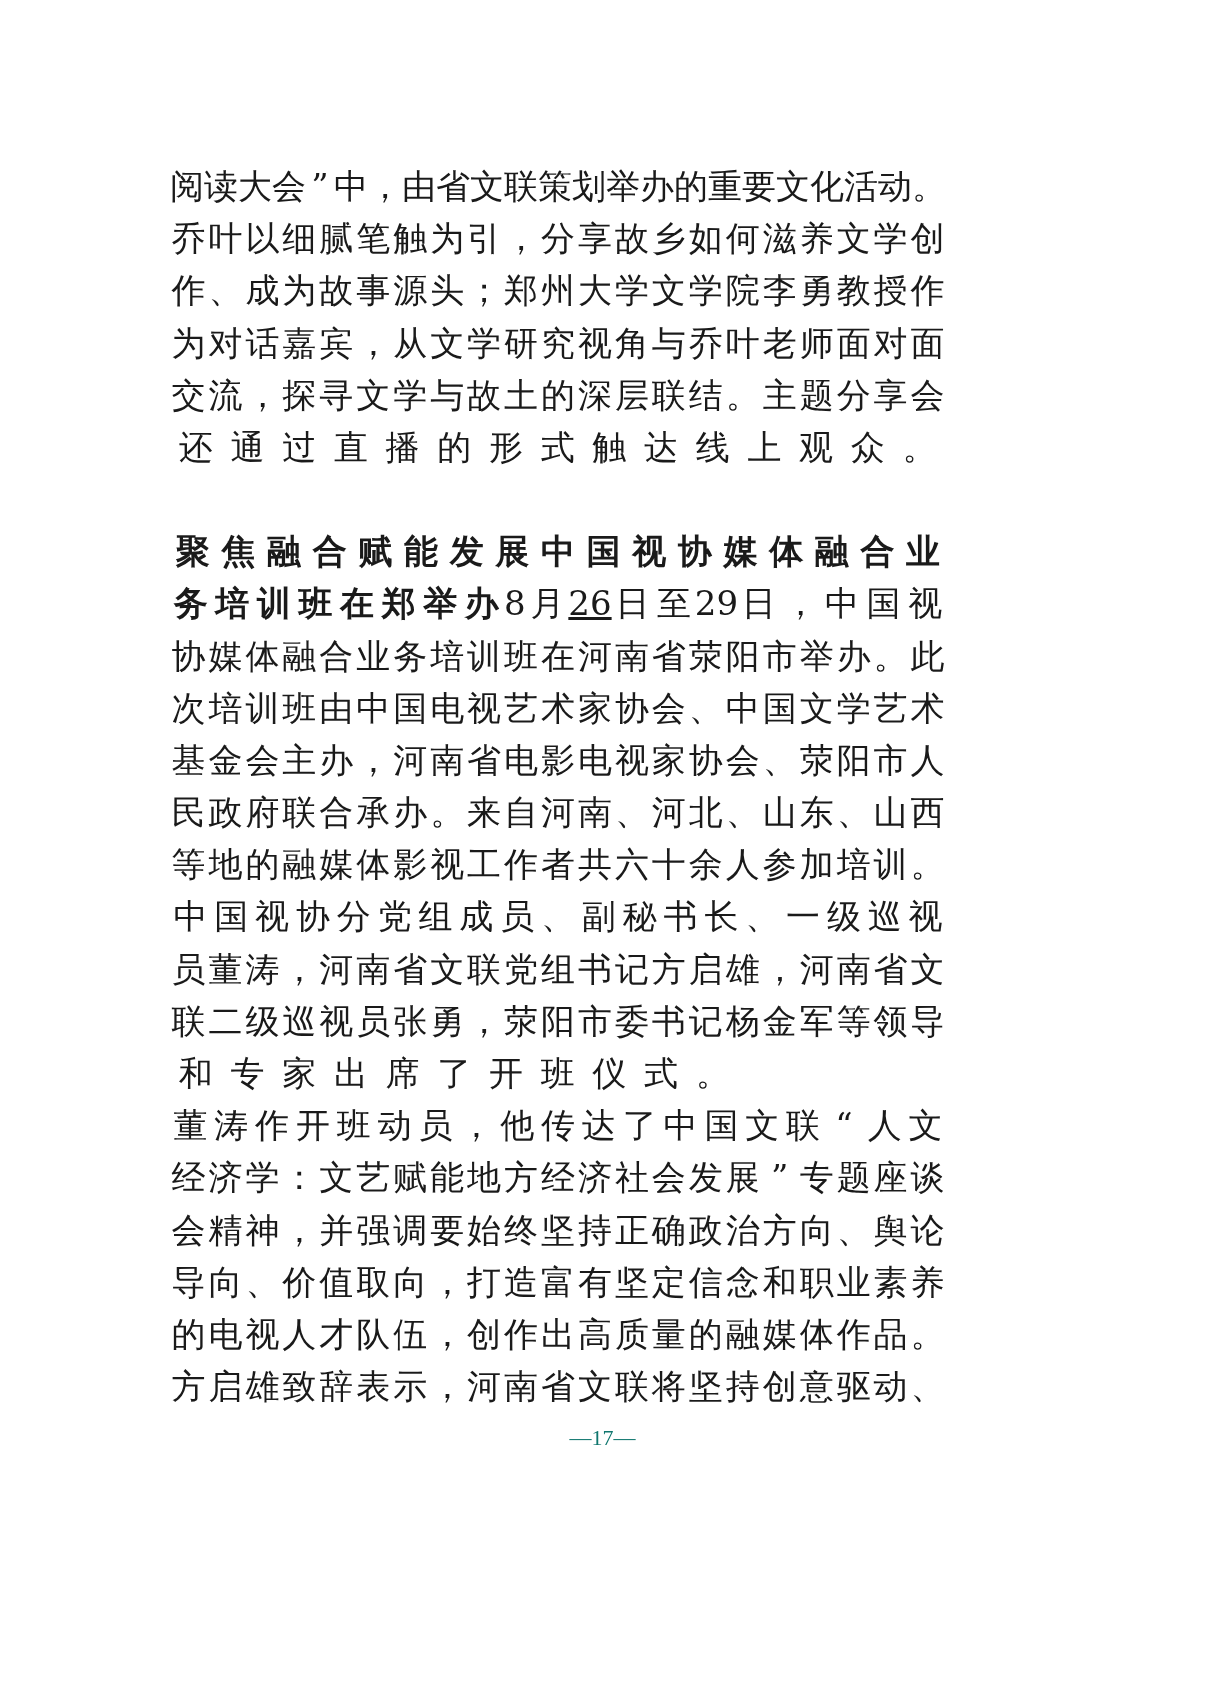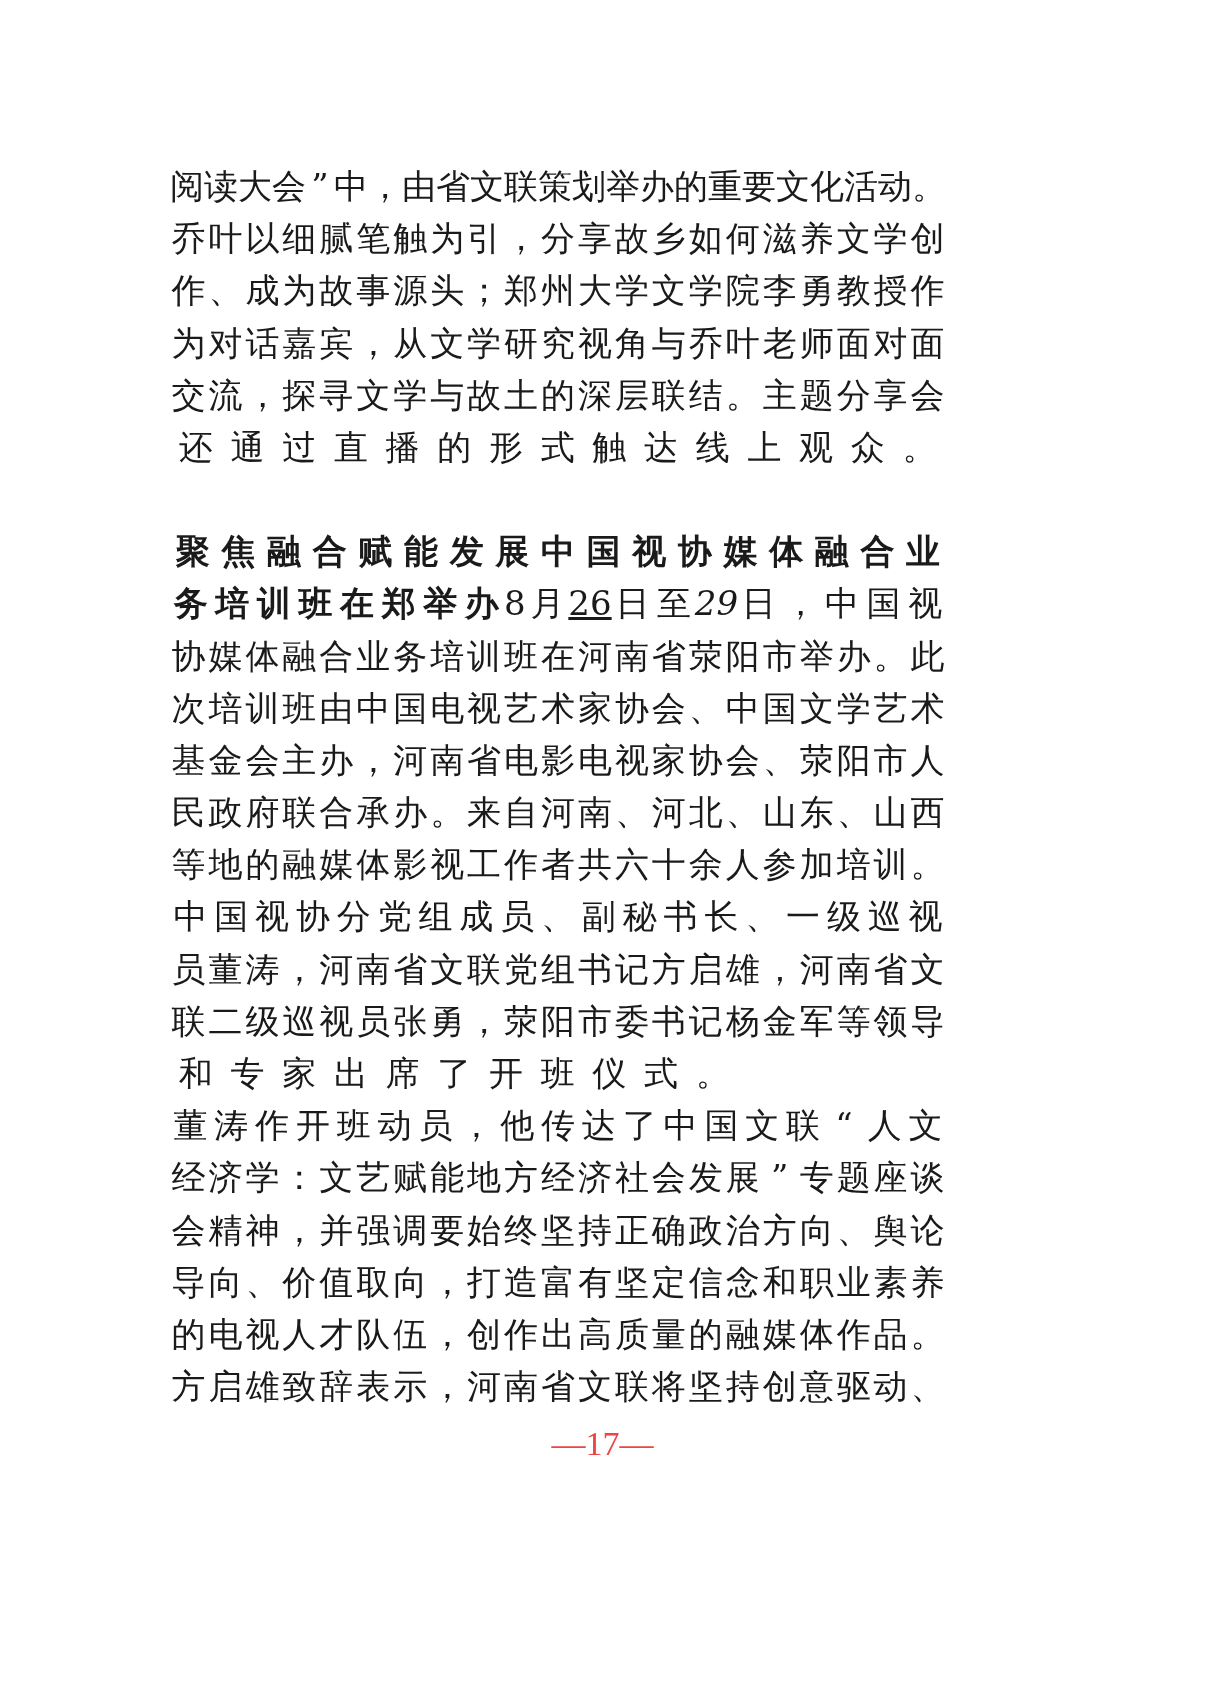--- a/index.html
+++ b/index.html
@@ -5,21 +5,21 @@
     html, body { margin: 0; padding: 0; background: #ffffff; }
     body { width: 1205px; height: 1701px; position: relative; overflow: hidden; font-family: "DejaVu Serif", "Liberation Serif", serif; color: #1a1a1a; }
     .page { position: absolute; left: 0; top: 0; width: 1205px; height: 1701px; background: #ffffff; }
     .col { position: absolute; left: 170px; width: 776px; top: 160px; }
     .line { height: 52.2px; line-height: 52.2px; font-size: 34px; white-space: nowrap; letter-spacing: 0px; display: flex; justify-content: space-between; }
     .line.last { justify-content: flex-start; }
     .line .ch { display: inline-block; width: 51.7px; text-align: center; }
     .line.last .ch { width: 51.7px; }
     .gap { height: 52px; }
     .bold { font-family: "DejaVu Sans", "Liberation Sans", sans-serif; font-weight: bold; }
-    .pagenum { position: absolute; top: 1425px; left: 0; width: 1205px; text-align: center; font-size: 34px; font-family: "Liberation Serif", serif; color: #ef4444; }
+    .pagenum { position: absolute; top: 1425px; left: 0; width: 1205px; text-align: center; font-size: 22px; font-family: "Liberation Serif", serif; color: #0f766e; }
   </style>
 </head>
 <body>
 
 <div class="page">
   <div class="col">
 
     <div>
       <div class="line">
           <span class="ch">阅</span>
@@ -186,21 +186,21 @@
           <span class="ch bold">班</span>
           <span class="ch bold">在</span>
           <span class="ch bold">郑</span>
           <span class="ch bold">举</span>
           <span class="ch bold">办</span>
           <span class="ch" style="width: 30px;">8</span>
           <span class="ch">月</span>
           <span class="ch" style="width: 52px; text-decoration: underline;">26</span>
           <span class="ch">日</span>
           <span class="ch">至</span>
-          <span class="ch" style="width: 52px; font-style: italic;">29</span>
+          <span class="ch" style="width: 52px;">29</span>
           <span class="ch">日</span>
           <span class="ch">，</span>
           <span class="ch">中</span>
           <span class="ch">国</span>
           <span class="ch">视</span>
         </div>
       <div class="line">
           <span class="ch">协</span>
           <span class="ch">媒</span>
           <span class="ch">体</span>

